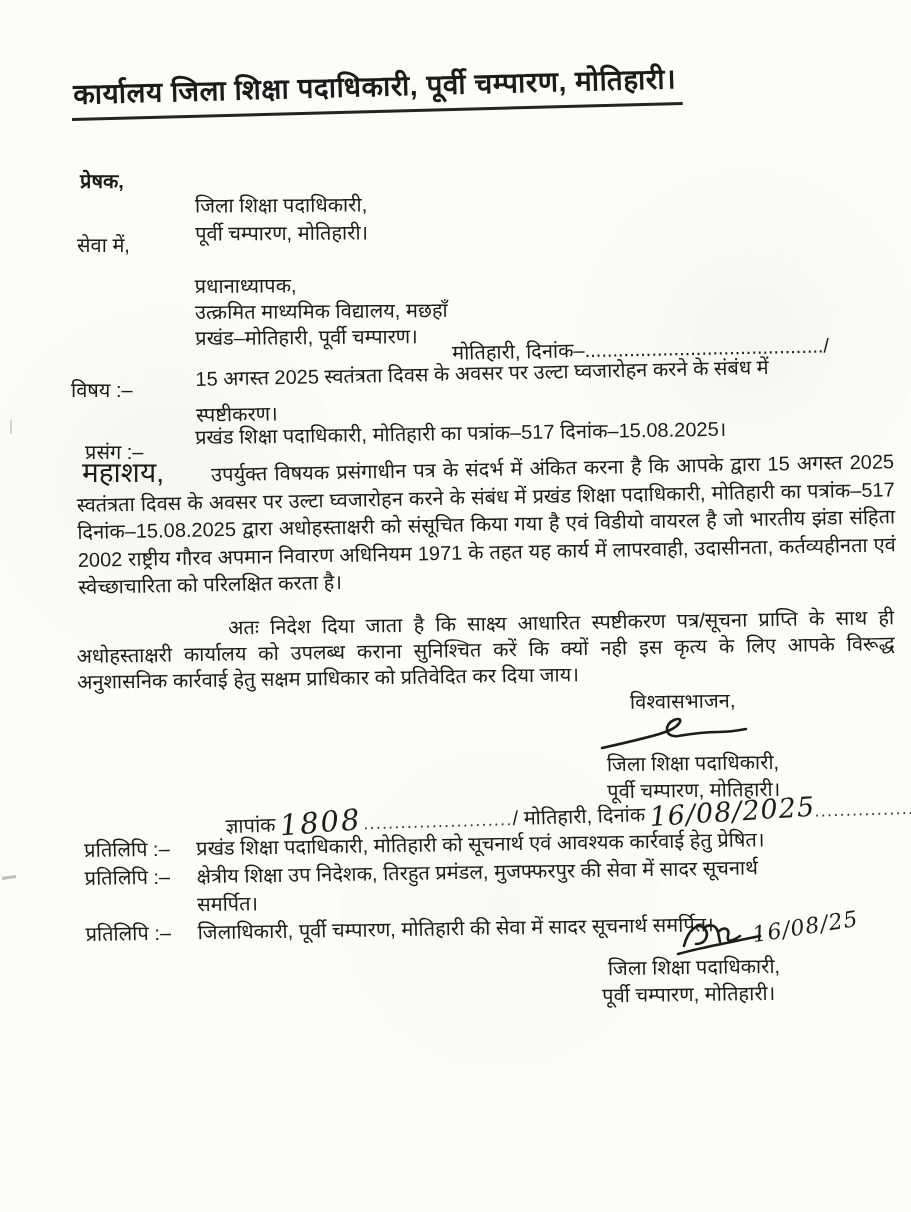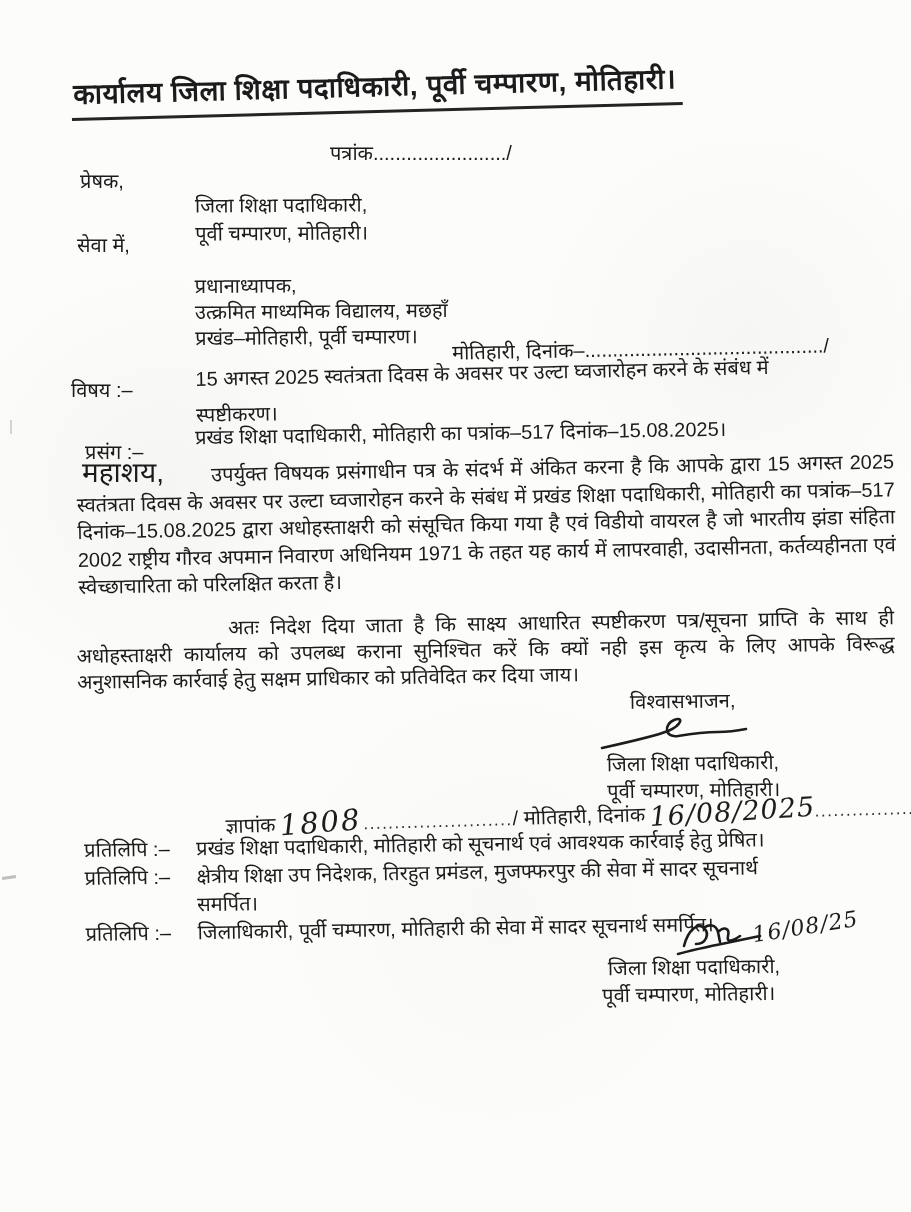--- a/index.html
+++ b/index.html
@@ -25,21 +25,21 @@
     font-size: 28px; font-weight: bold;
     letter-spacing: 0.5px;
     border-bottom: 3px solid #242424;
     padding: 0 6px 6px 2px;
     transform: rotate(-1.5deg);
     transform-origin: left bottom;
     white-space: nowrap;
   }
   .patrank { left: 330px; top: 139px; font-size: 20px; }
   .label-col { font-size: 20px; }
-  .sender-label { left: 80px; top: 167px; }
+  .sender-label { left: 80px; top: 167px; font-weight: bold; }
   .addr-block { font-size: 20px; line-height: 28px; }
   .sender-address { left: 195px; top: 191px; transform: rotate(-0.4deg); }
   .recipient-label { left: 77px; top: 231px; }
   .recipient-address { left: 195px; top: 272px; line-height: 26px; transform: rotate(-0.5deg); }
   .place-date { left: 452px; top: 335px; font-size: 20px; transform: rotate(-1.1deg); white-space: nowrap; }
   .subject-label { left: 71px; top: 376px; }
   .subject-text { left: 195px; top: 361px; font-size: 20px; line-height: 36px; transform: rotate(-1.2deg); transform-origin: left top; white-space: nowrap; }
   .reference-label { left: 85px; top: 438px; }
   .reference-text { left: 195px; top: 419px; font-size: 20px; transform: rotate(-0.9deg); white-space: nowrap; }
   .salutation { left: 82px; top: 452px; font-size: 28px; }
@@ -84,21 +84,20 @@
   svg.sig { overflow: visible; }
   svg.sig path { stroke: #1c1c1c; stroke-width: 2.6; fill: none; stroke-linecap: round; stroke-linejoin: round; }
 </style>
 </head>
 <body>
 
 <div class="sheet">
 
   <div class="abs office-title">कार्यालय जिला शिक्षा पदाधिकारी, पूर्वी चम्पारण, मोतिहारी।</div>
 
-  <div class="abs patrank">पत्रांक......................../</div>
 
   <div class="abs label-col sender-label">प्रेषक,</div>
   <div class="abs addr-block sender-address">
     <div>जिला शिक्षा पदाधिकारी,</div>
     <div>पूर्वी चम्पारण, मोतिहारी।</div>
   </div>
 
   <div class="abs label-col recipient-label">सेवा में,</div>
   <div class="abs addr-block recipient-address">
     <div>प्रधानाध्यापक,</div>

